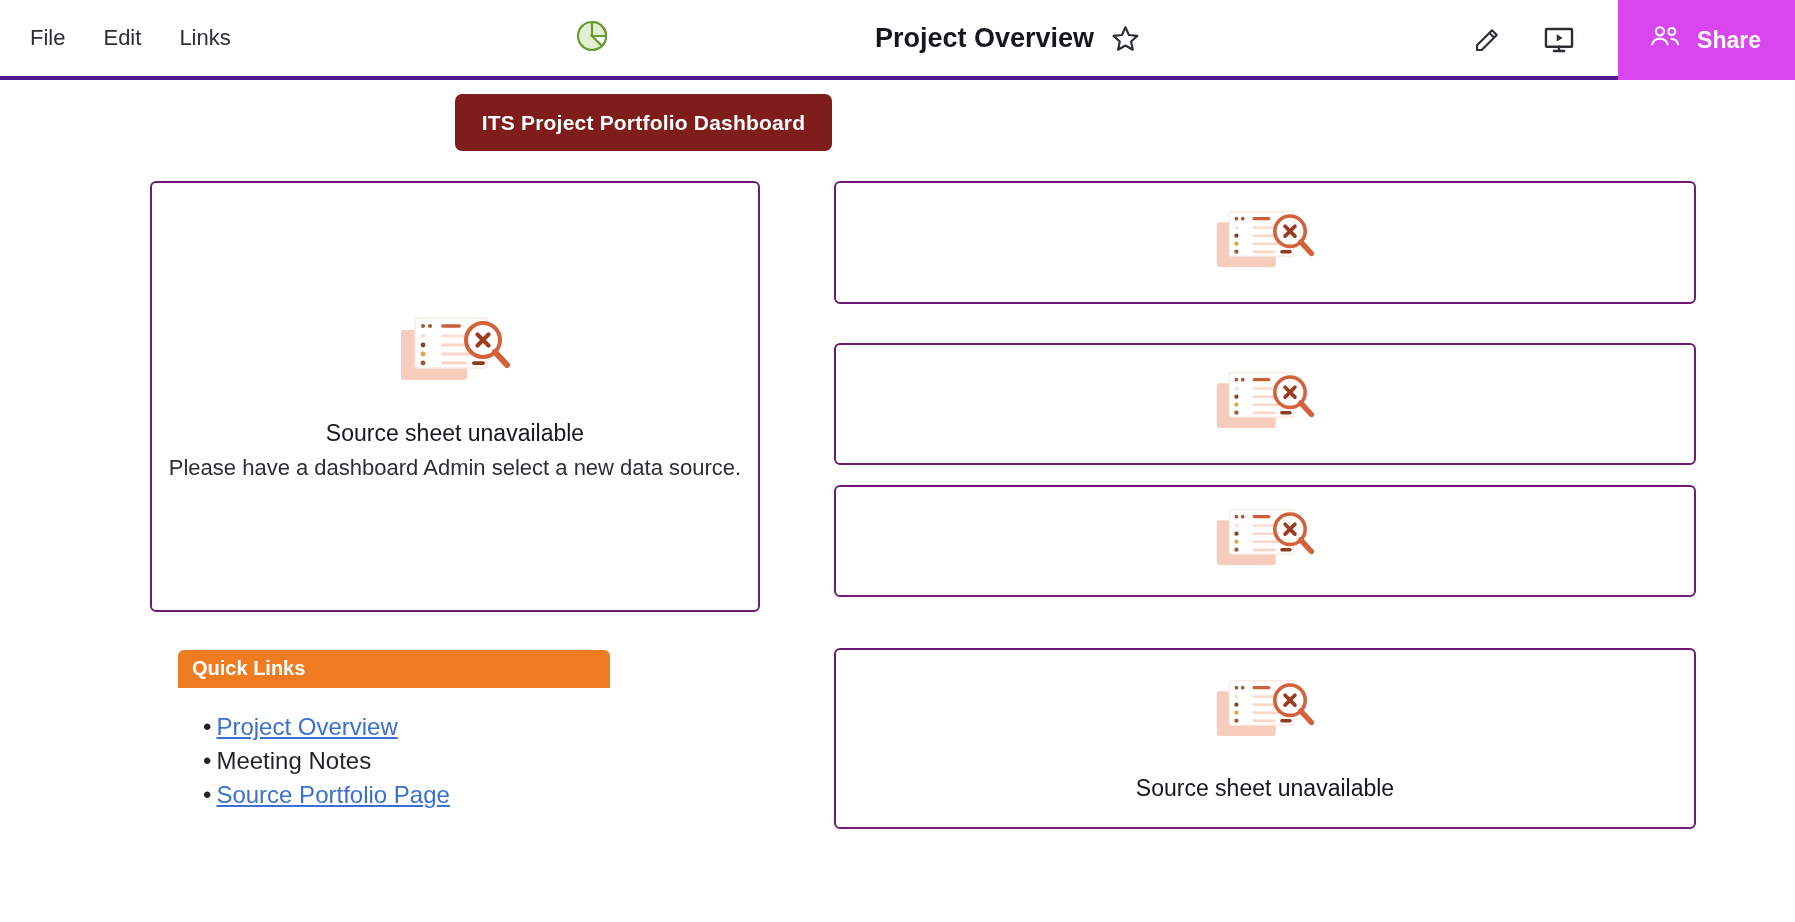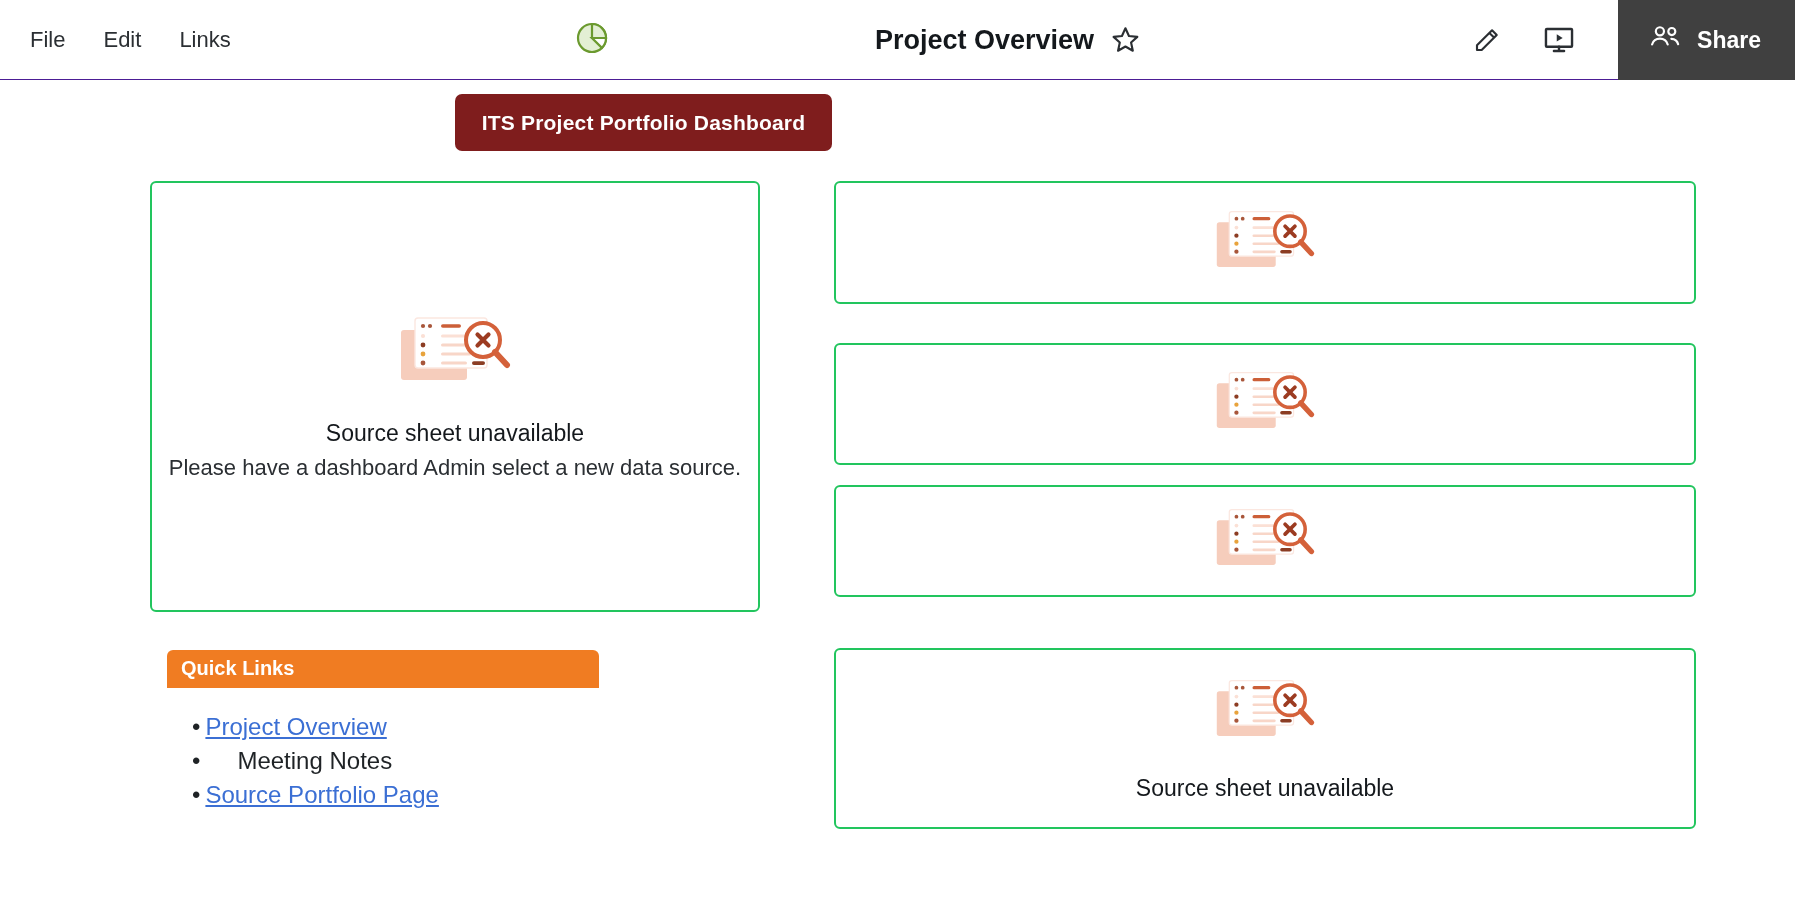--- a/index.html
+++ b/index.html
@@ -10,21 +10,21 @@
     background: #ffffff;
     font-family: "Liberation Sans", sans-serif;
     overflow: hidden;
     position: relative;
   }
 
   
   .topbar {
     position: relative;
     height: 80px;
-    border-bottom: 1px solid #4c1d95;
+    border-bottom: 4px solid #4c1d95;
     display: flex;
     align-items: center;
     background: #ffffff;
   }
 
   .menu-group {
     display: flex;
     align-items: center;
     gap: 34px;
     padding-left: 28px;
@@ -93,21 +93,21 @@
     display: flex;
     align-items: center;
     justify-content: center;
     cursor: pointer;
     width: 38px;
     height: 38px;
   }
 
   .share-btn {
     height: 80px;
-    background: #404040;
+    background: #d946ef;
     color: #ffffff;
     display: flex;
     align-items: center;
     gap: 15px;
     padding: 0 34px 0 30px;
     font-size: 23px;
     font-weight: bold;
     cursor: pointer;
     margin-left: 6px;
   }
@@ -135,21 +135,21 @@
     cursor: pointer;
     font-stretch: condensed;
   }
 
   #nav-btn-0 { left: 455px; top: 0; width: 377px; height: 57px; }
   #nav-btn-1 { left: 887px; top: 0; width: 360px; height: 57px; }
 
   
   .card {
     position: absolute;
-    border: 2px solid #22c55e;
+    border: 2px solid #701a75;
     border-radius: 6px;
     background: #ffffff;
     display: flex;
     flex-direction: column;
     align-items: center;
     justify-content: center;
   }
 
   #card-main   { left: 150px;  top: 181px; width: 610px;  height: 431px; }
   #card-r0     { left: 834px;  top: 181px; width: 862px;  height: 123px; }
@@ -169,21 +169,21 @@
     color: #2b2f33;
     margin-top: 8px;
     text-align: right;
   }
 
   .unavail-icon { display: block; }
 
   
   .quick-links {
     position: absolute;
-    left: 167px;
+    left: 178px;
     top: 650px;
     width: 432px;
   }
 
   .ql-header {
     background: #f07c22;
     color: #ffffff;
     font-weight: bold;
     font-size: 20px;
     padding: 7px 0 8px 14px;
@@ -201,21 +201,21 @@
   .ql-row { white-space: nowrap; }
 
   .ql-bullet { margin-right: 5px; }
 
   .ql-link {
     color: #3b6fd4;
     text-decoration: underline;
     cursor: pointer;
   }
 
-  .ql-plain { color: #1f2326; margin-left: 32px; }
+  .ql-plain { color: #1f2326; }
 </style>
 </head>
 <body>
 
 <div class="topbar">
 
   <div class="menu-group">
     <div class="menu-item">File</div>
     <div class="menu-item">Edit</div>
     <div class="menu-item">Links</div>

